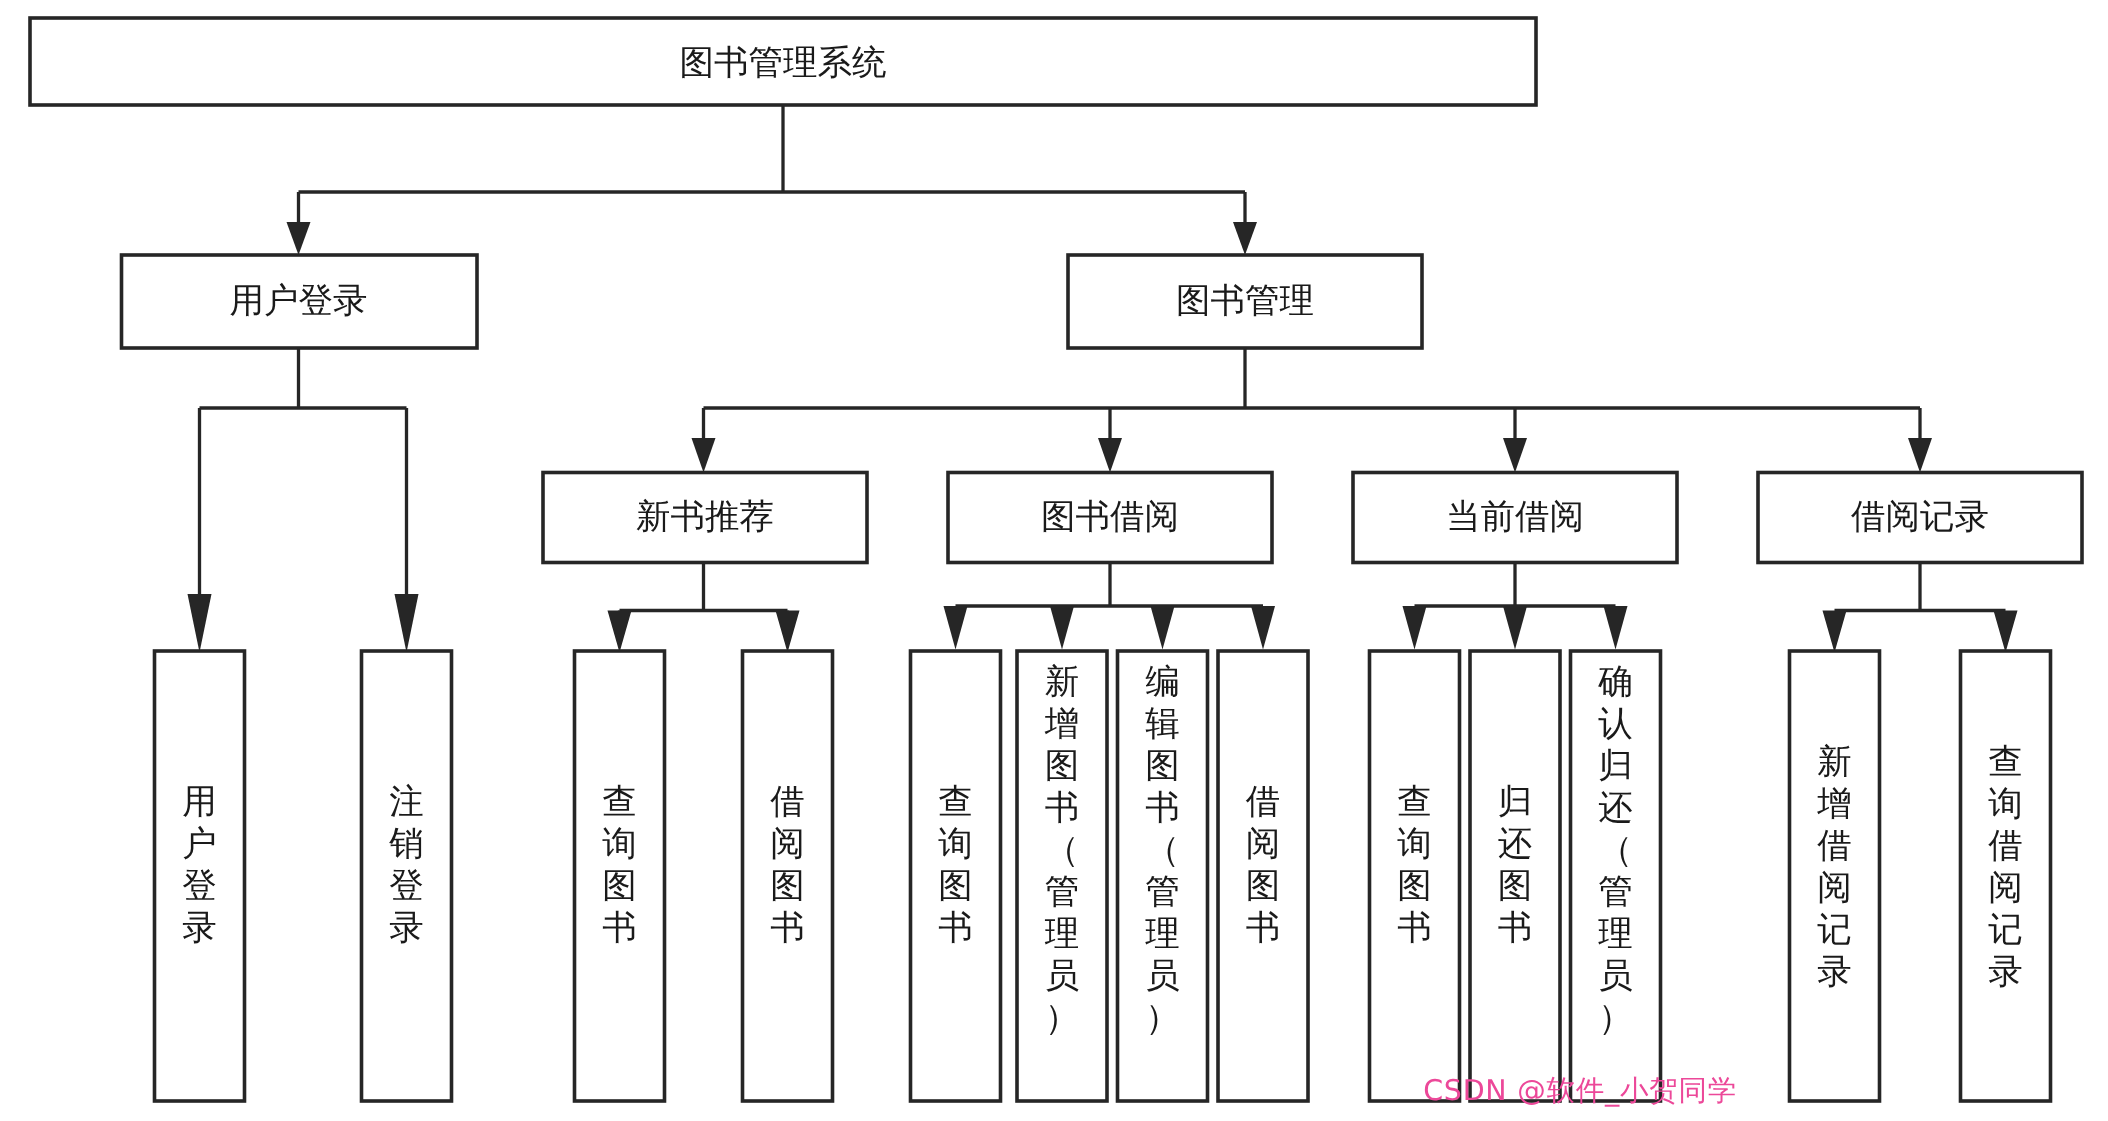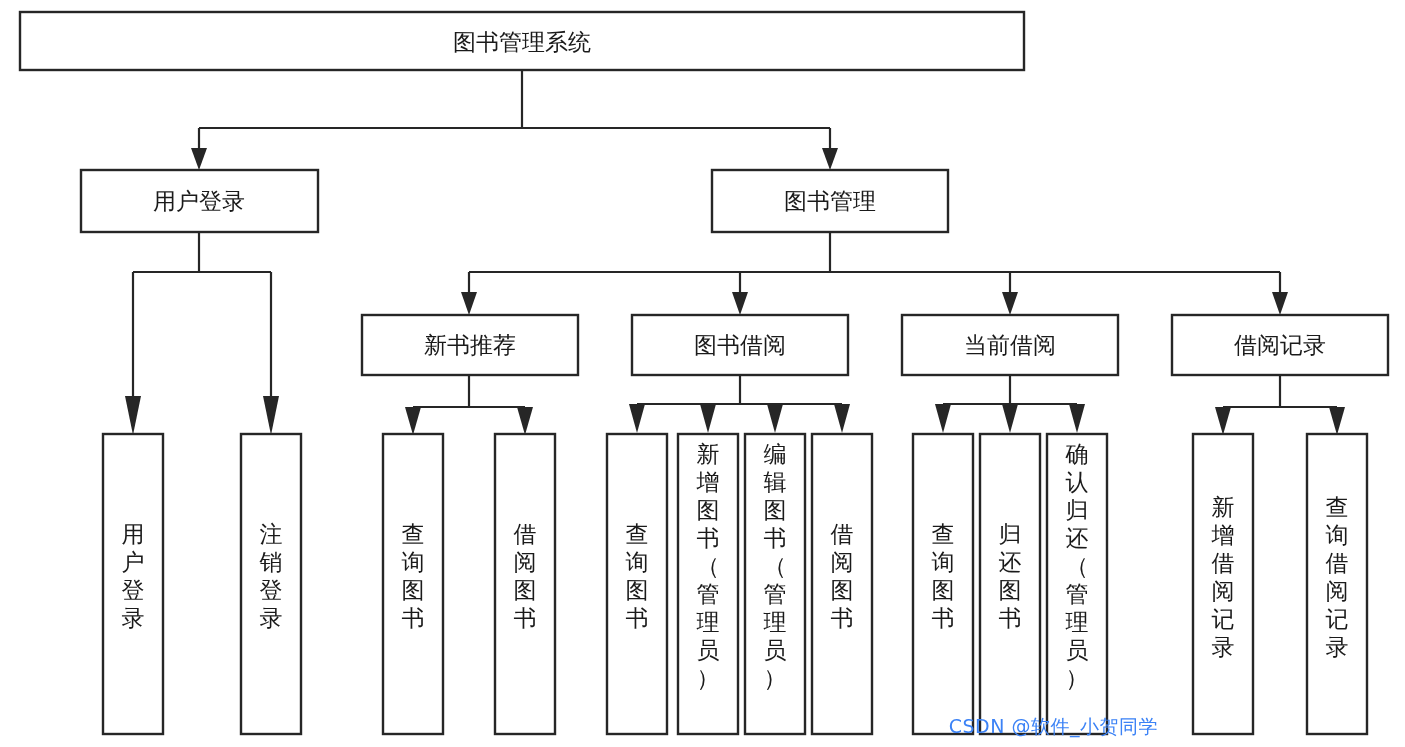--- a/index.html
+++ b/index.html
@@ -52,21 +52,21 @@
   .arrow-head {
     fill: #262626;
     stroke: none;
   }
   .watermark {
     position: absolute;
     right: 6px;
     bottom: 7px;
     font-family: "DejaVu Sans", "Liberation Sans", sans-serif;
     font-size: 19px;
-    color: #3b82f6;
+    color: #ec4899;
     white-space: nowrap;
     letter-spacing: 0.5px;
   }
 </style>
 </head>
 <body>
 
 <div id="diagram-root">
 
   <svg class="flow" viewBox="0 0 1405 747" xmlns="http://www.w3.org/2000/svg">

